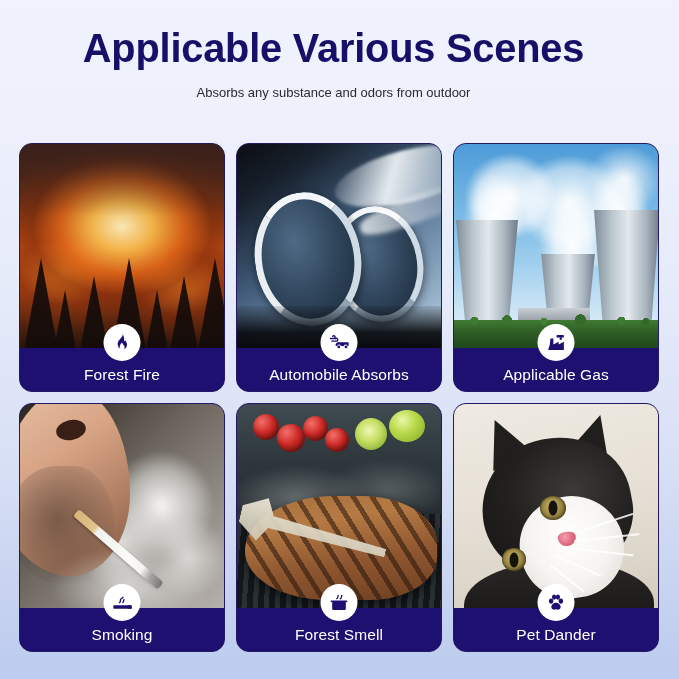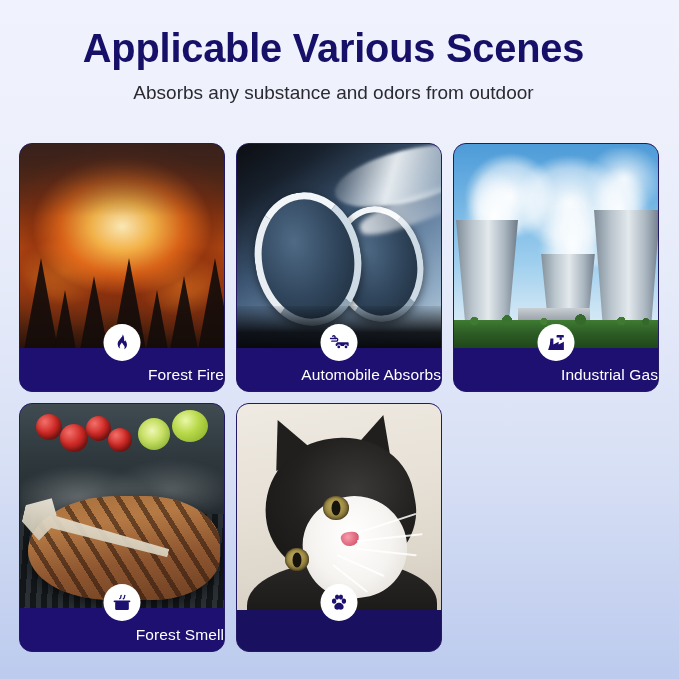--- a/index.html
+++ b/index.html
@@ -30,21 +30,21 @@
     font-size: 41px;
     line-height: 48px;
     font-weight: bold;
     color: #171068;
     letter-spacing: -0.2px;
     margin: 0;
     transform: scaleX(0.97);
   }
   .subtitle {
     margin: 9px 0 0 0;
-    font-size: 19px;
+    font-size: 13px;
     line-height: 23px;
     color: #2a2a30;
     font-weight: 400;
   }
 
   
   .grid {
     position: absolute;
     left: 19px;
     top: 143px;
@@ -76,21 +76,21 @@
   }
   .label-bar {
     position: absolute;
     left: 0;
     bottom: 0;
     width: 100%;
     height: 43px;
     background: #1d1070;
     display: flex;
     align-items: flex-end;
-    justify-content: flex-end;
+    justify-content: center;
     padding-bottom: 7px;
     box-sizing: border-box;
   }
   .label-text {
     color: #ffffff;
     font-size: 15.5px;
     line-height: 18px;
     font-weight: 400;
     letter-spacing: 0.1px;
   }
@@ -427,24 +427,46 @@
         <div class="treeline"></div>
       </div>
       <div class="icon-badge">
         <svg width="21" height="21" viewBox="0 0 24 24" aria-hidden="true">
           <path fill="#1d1070" d="M3 20.5h18V11l-6 3.4V11l-6 3.4V7.4H5.6L5 14z"></path>
           <rect x="12.6" y="3.4" width="8.4" height="3" rx="1" fill="#1d1070"></rect>
           <rect x="16.2" y="6" width="2.4" height="3" fill="#1d1070"></rect>
         </svg>
       </div>
       <div class="label-bar">
-        <span class="label-text">Industrial Gas</span>
+        <span class="label-text">Applicable Gas</span>
       </div>
     </div>
 
+    <div class="card">
+      <div class="photo">
+        <div class="ph-smoking"></div>
+        <div class="smokecloud"></div>
+        <div class="face2"></div>
+        <div class="mouth"></div>
+        <div class="stubble"></div>
+        <div class="cig"></div>
+        <div class="smokecloud2"></div>
+      </div>
+      <div class="icon-badge">
+        <svg width="22" height="22" viewBox="0 0 24 24" aria-hidden="true">
+          <rect x="2" y="14.4" width="20" height="4" rx="1" fill="#1d1070"></rect>
+          <rect x="17.4" y="14.4" width="4.6" height="4" rx="1" fill="#1d1070"></rect>
+          <path fill="none" stroke="#1d1070" stroke-width="1.5" stroke-linecap="round" d="M8.6 11.6c2.2-1 .4-2.5 1.5-3.8.7-.9 2-.9 2.5-2"></path>
+          <path fill="none" stroke="#1d1070" stroke-width="1.5" stroke-linecap="round" d="M12.4 11.4c1.6-.9.3-2.1 1.2-3.1"></path>
+        </svg>
+      </div>
+      <div class="label-bar">
+        <span class="label-text">Smoking</span>
+      </div>
+    </div>
 
     <div class="card">
       <div class="photo">
         <div class="ph-kitchen"></div>
         <div class="veg tom" style="left:16px;  top:10px; width:26px; height:26px;"></div>
         <div class="veg tom" style="left:40px;  top:20px; width:28px; height:28px;"></div>
         <div class="veg tom" style="left:66px;  top:12px; width:25px; height:25px;"></div>
         <div class="veg tom" style="left:88px;  top:24px; width:24px; height:24px;"></div>
         <div class="veg limeW" style="left:118px; top:14px; width:32px; height:32px;"></div>
         <div class="veg lime" style="left:152px; top:6px;  width:36px; height:32px;"></div>
@@ -489,16 +511,19 @@
       </div>
       <div class="icon-badge">
         <svg width="21" height="21" viewBox="0 0 24 24" aria-hidden="true">
           <ellipse cx="6.4" cy="10.4" rx="2.5" ry="3.1" fill="#1d1070"></ellipse>
           <ellipse cx="17.6" cy="10.4" rx="2.5" ry="3.1" fill="#1d1070"></ellipse>
           <ellipse cx="9.8" cy="5.8" rx="2.4" ry="3.0" fill="#1d1070"></ellipse>
           <ellipse cx="14.2" cy="5.8" rx="2.4" ry="3.0" fill="#1d1070"></ellipse>
           <path fill="#1d1070" d="M12 12.2c2.8 0 5.3 2.3 5.3 4.8 0 2-1.6 3.2-3.4 3.2-1 0-1.4-.4-1.9-.4s-.9.4-1.9.4c-1.8 0-3.4-1.2-3.4-3.2 0-2.5 2.5-4.8 5.3-4.8z"></path>
         </svg>
       </div>
+      <div class="label-bar">
+        <span class="label-text">Pet Dander</span>
+      </div>
     </div>
 
   </div>
 </div>
 
 </body></html>

